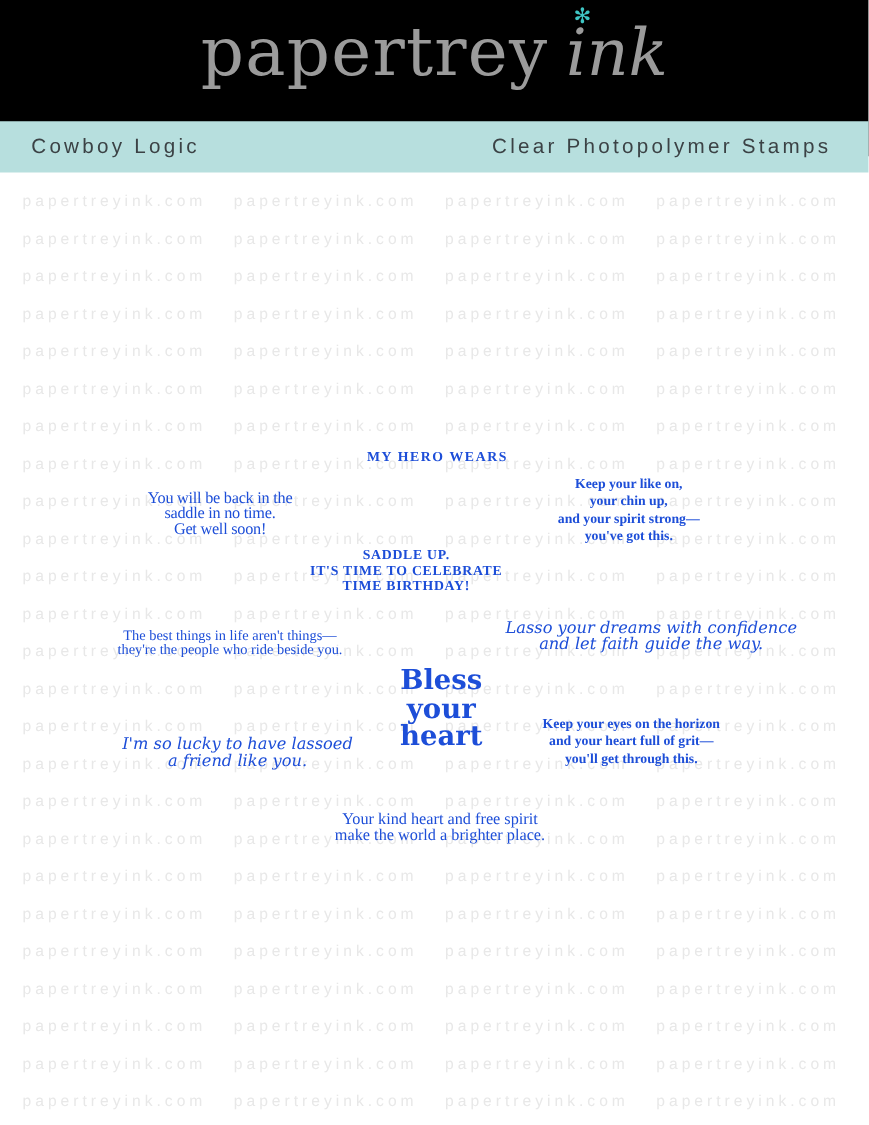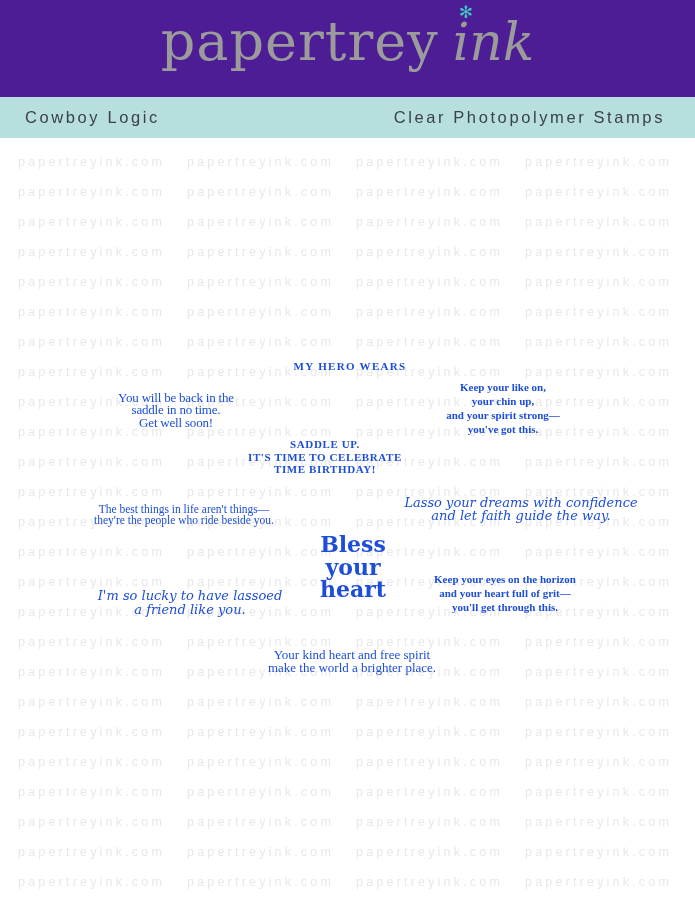--- a/index.html
+++ b/index.html
@@ -7,21 +7,21 @@
   .page {
     position: relative;
     width: 695px;
     height: 900px;
     background: #ffffff;
     overflow: hidden;
     font-family: "Liberation Sans", sans-serif;
   }
 
   
-  .header { position: absolute; top: 0; left: 0; right: 0; height: 125px; background: #4c1d95; z-index: 3; }
+  .header { position: absolute; top: 0; left: 0; right: 0; height: 125px; background: #000000; z-index: 3; }
   .logo {
     position: absolute; left: 50%; top: 12px; transform: translateX(-50%);
     white-space: nowrap; color: #9b9b9b;
   }
   .logo-serif {
     font-family: "DejaVu Serif", serif;
     font-size: 54px; line-height: 60px; letter-spacing: 1px; font-weight: 400;
   }
   .logo-script {
     font-family: "DejaVu Serif", serif; font-style: italic;

